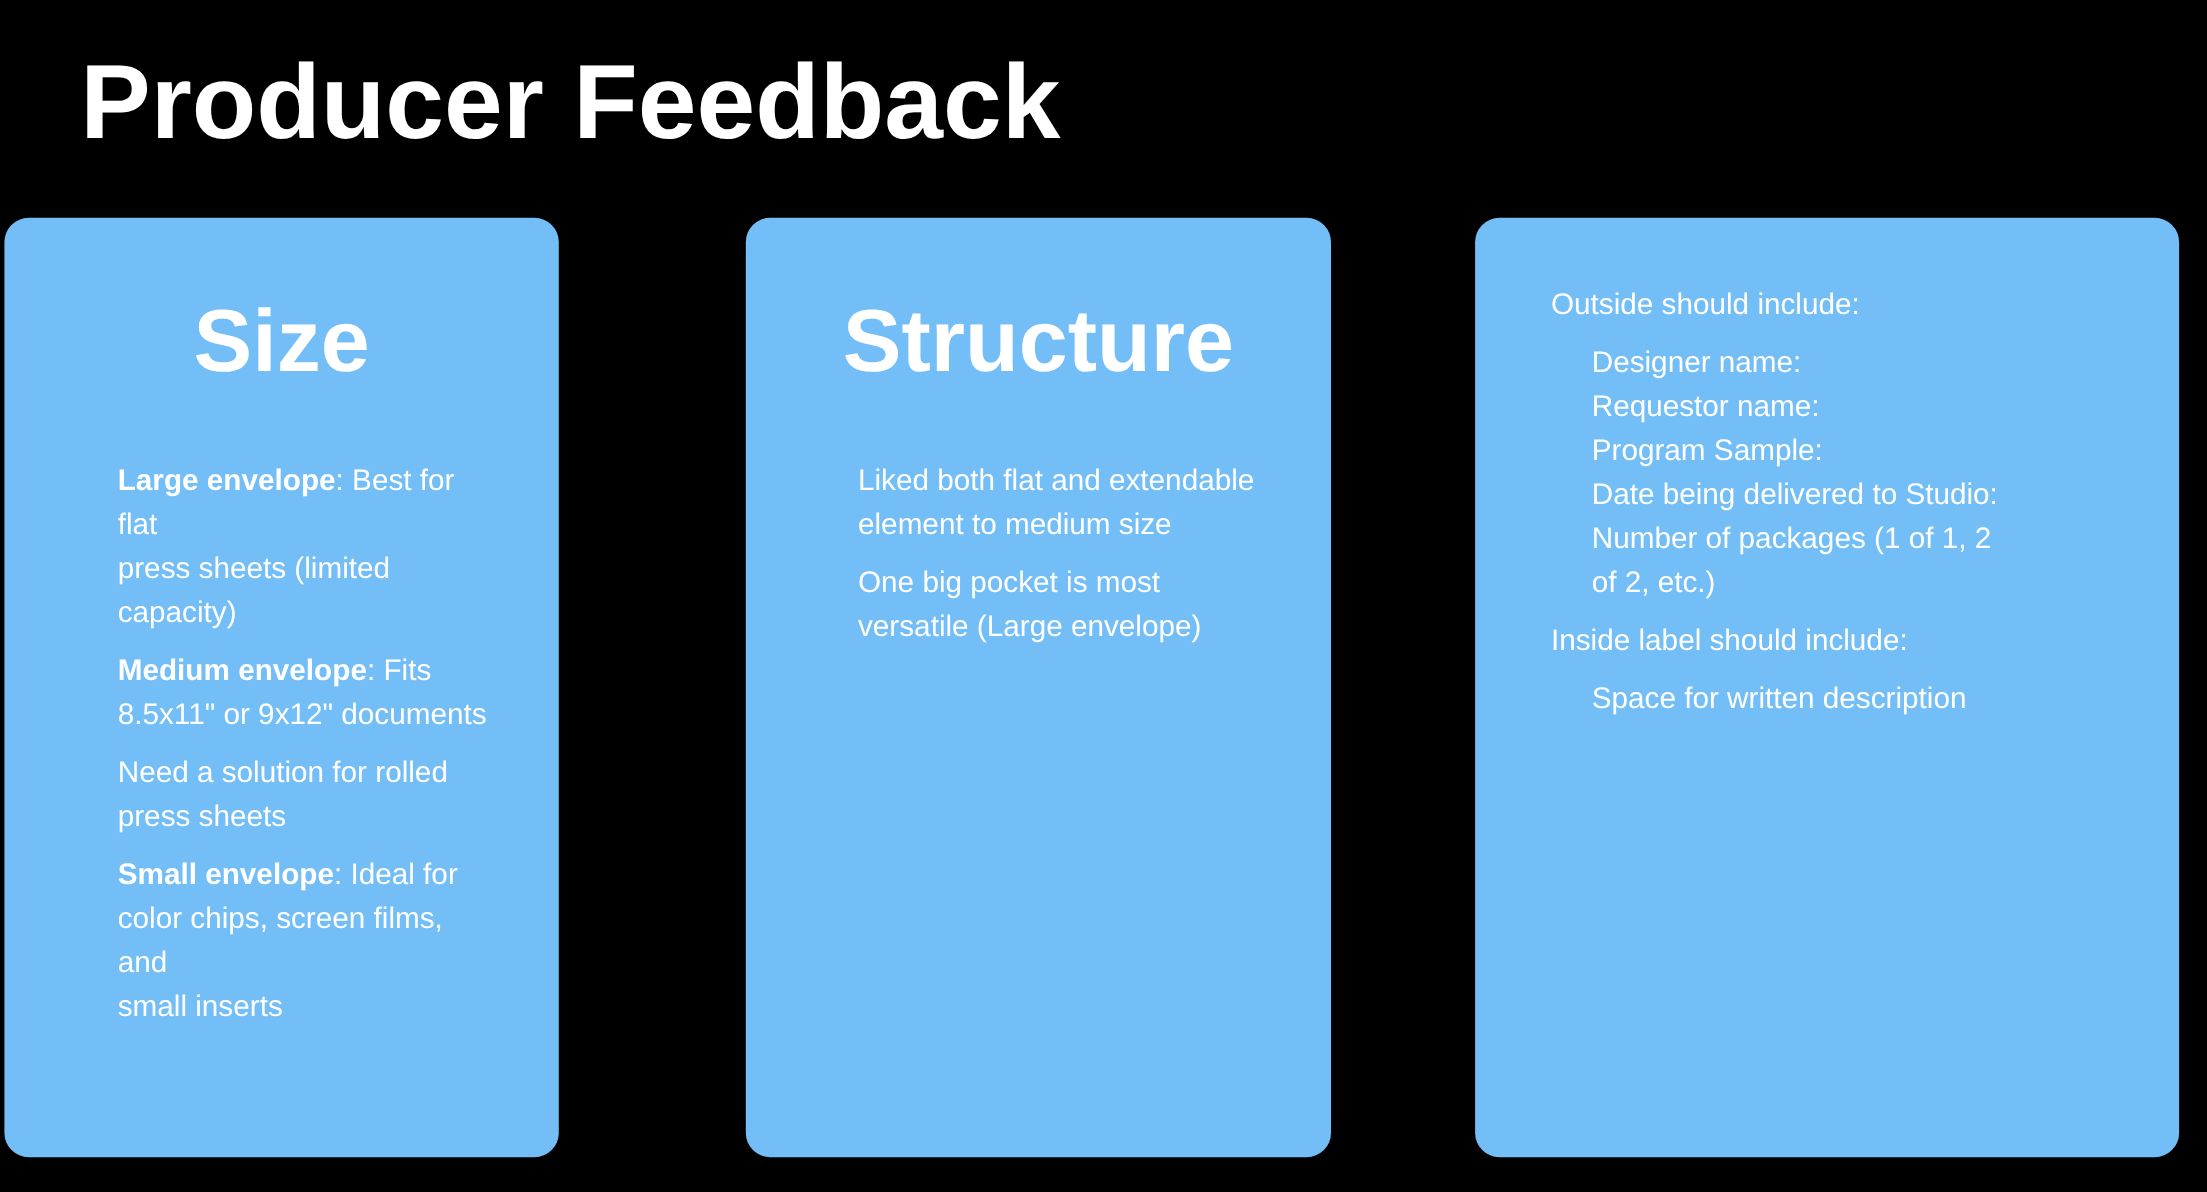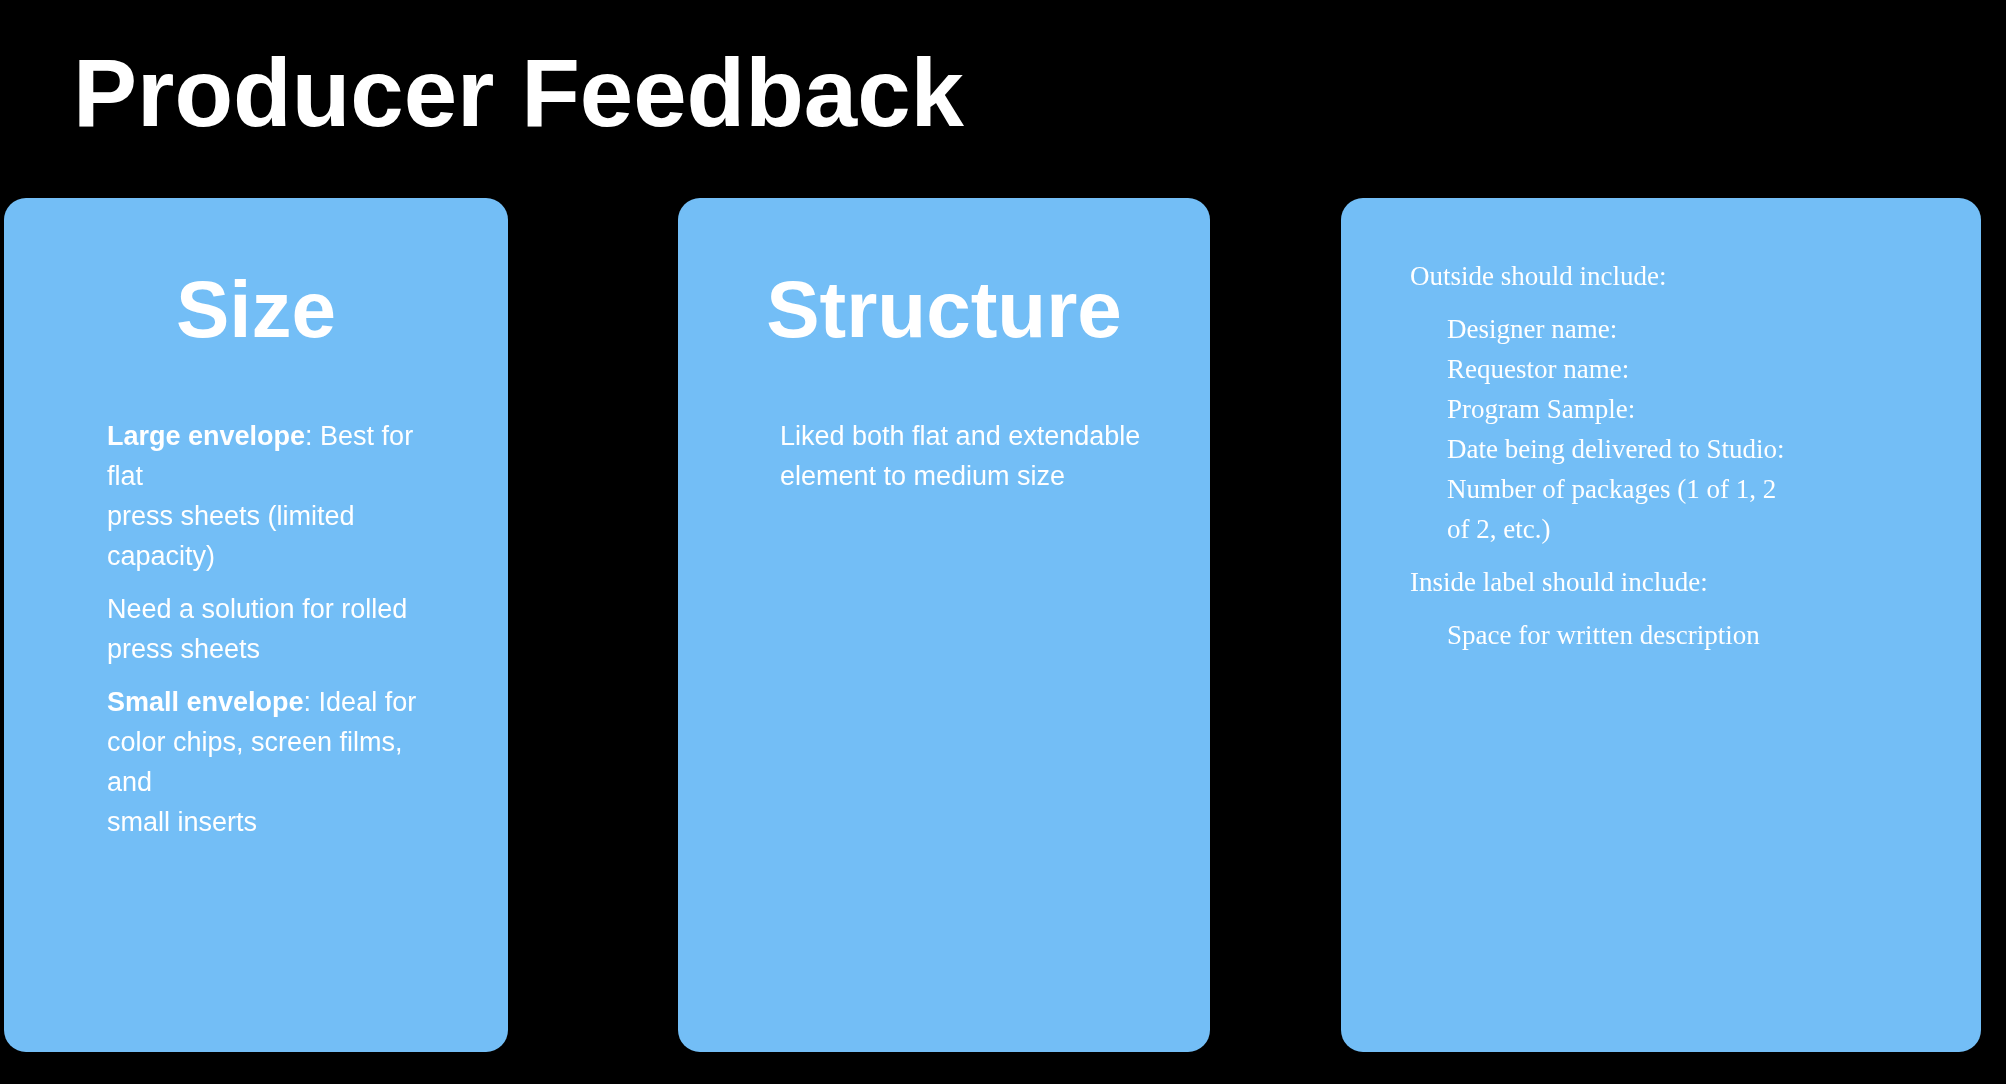--- a/index.html
+++ b/index.html
@@ -53,52 +53,56 @@
   }
   .card-body {
     margin-top: 58px;
     font-size: 27px;
     line-height: 40px;
     font-weight: 400;
     color: var(--ink);
   }
   .card-0 .card-body { padding-left: 103px; padding-right: 56px; }
   .card-1 .card-body { padding-left: 102px; padding-right: 56px; }
-  .card-2 .card-body { padding-left: 69px;  padding-right: 40px; font-family: Liberation Serif, serif; }
+  .card-2 .card-body { padding-left: 69px;  padding-right: 40px; }
   .para {
     white-space: pre-line;
     margin: 0 0 13px 0;
   }
   .para.indent { padding-left: 37px; }
   .para b { font-weight: 700; }
 </style>
 </head>
 <body>
 
 <div class="stage">
   <h1 class="page-title">Producer Feedback</h1>
 
   <section class="card card-0">
     <h2 class="card-title">Size</h2>
     <div class="card-body">
         <p class="para"><b>Large envelope</b>: Best for flat
 press sheets (limited capacity)</p>
+        <p class="para"><b>Medium envelope</b>: Fits
+8.5x11" or 9x12" documents</p>
         <p class="para">Need a solution for rolled
 press sheets</p>
         <p class="para"><b>Small envelope</b>: Ideal for
 color chips, screen films, and
 small inserts</p>
       </div>
   </section>
 
   <section class="card card-1">
     <h2 class="card-title">Structure</h2>
     <div class="card-body">
         <p class="para">Liked both flat and extendable
 element to medium size</p>
+        <p class="para">One big pocket is most
+versatile (Large envelope)</p>
       </div>
   </section>
 
   <section class="card card-2">
     <div class="card-body">
         <p class="para">Outside should include:</p>
         <p class="para indent">Designer name:
 Requestor name:
 Program Sample:
 Date being delivered to Studio:

